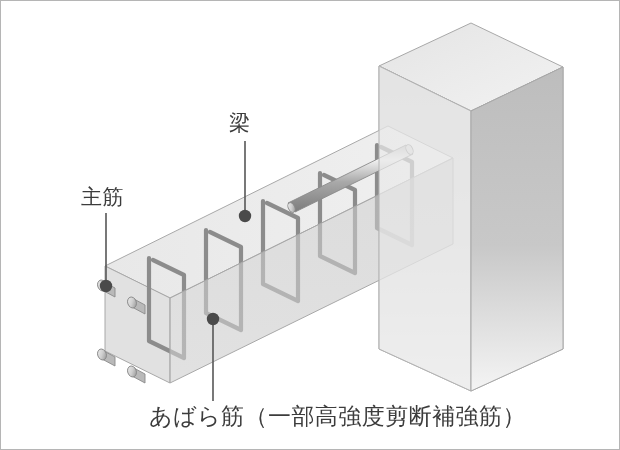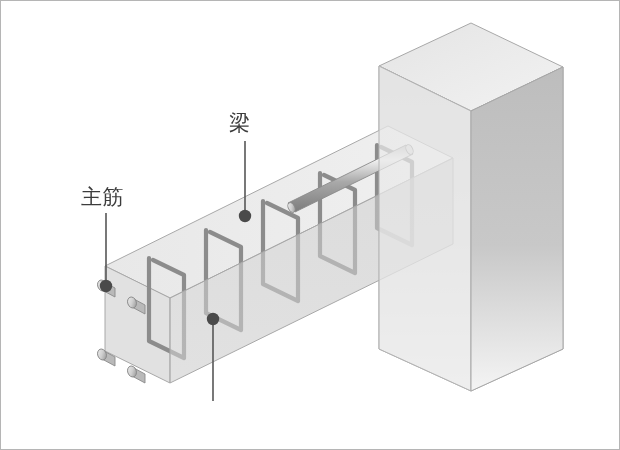--- a/index.html
+++ b/index.html
@@ -166,14 +166,15 @@
 
       <line x1="212" y1="319" x2="212" y2="400" stroke="#575757" stroke-width="1.6"></line>
       <circle cx="212" cy="318" r="6.2" fill="#4a4a4a"></circle>
     </g>
   </svg>
 
   <div class="label" id="label-hari">梁</div>
 
   <div class="label" id="label-shukin">主筋</div>
 
+  <div class="label" id="label-abarakin">あばら筋（一部高強度剪断補強筋）</div>
 
 </div>
 
 </body></html>

